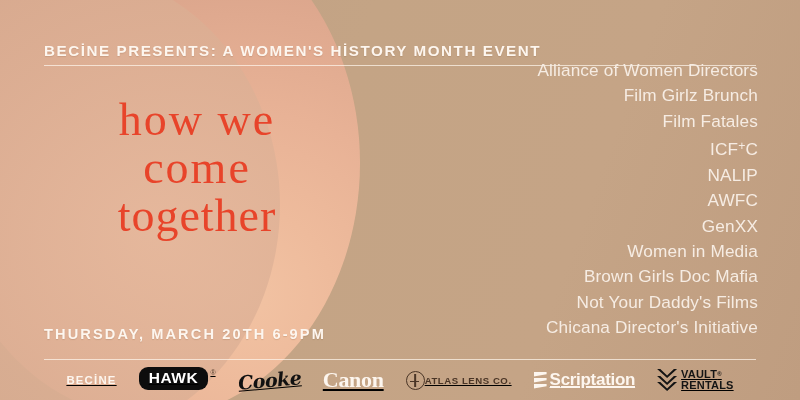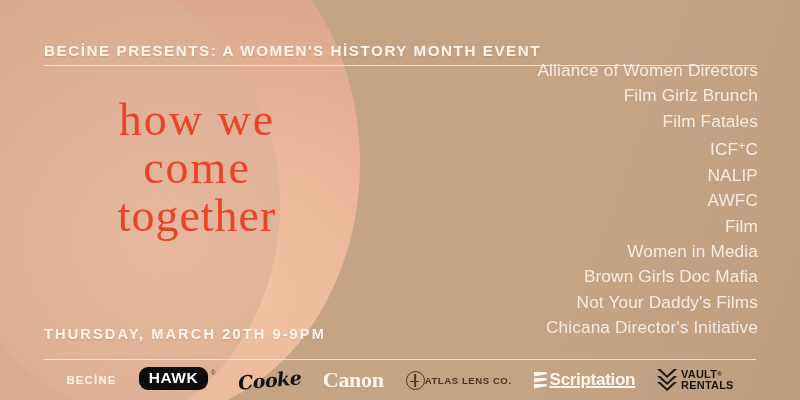--- a/index.html
+++ b/index.html
@@ -122,21 +122,21 @@
     position:absolute;
     left:0; bottom:0;
     width:800px; height:40px;
     display:flex;
     align-items:center;
     justify-content:center;
     gap:22px;
     z-index:7;
   }
 
-  .logo{ display:flex; align-items:center; height:26px; }
+  .logo{ display:flex; align-items:center; height:26px;text-decoration:underline; }
 
   
   .logo-becine{
     color:#fdf6ef;
     font-size:11.4px;
     font-weight:bold;
     letter-spacing:1.2px;
   }
 
   
@@ -266,30 +266,30 @@
     <div class="header-title">BECİNE PRESENTS: A WOMEN'S HİSTORY MONTH EVENT</div>
     <div class="header-rule"></div>
   </div>
 
   <div class="main-title">
     <span class="line l1">how we</span>
     <span class="line l2">come</span>
     <span class="line l3">together</span>
   </div>
 
-  <div class="date-line">THURSDAY, MARCH 20TH  9-9PM</div>
+  <div class="date-line">THURSDAY, MARCH 20TH  6-9PM</div>
 
   <div class="org-list">
     <div class="org-item">Alliance of Women Directors</div>
     <div class="org-item">Film Girlz Brunch</div>
     <div class="org-item">Film Fatales</div>
     <div class="org-item"><span>ICF</span><sup>+</sup><span>C</span></div>
     <div class="org-item">NALIP</div>
     <div class="org-item">AWFC</div>
-    <div class="org-item">Film</div>
+    <div class="org-item">GenXX</div>
     <div class="org-item">Women in Media</div>
     <div class="org-item">Brown Girls Doc Mafia</div>
     <div class="org-item">Not Your Daddy's Films</div>
     <div class="org-item">Chicana Director's Initiative</div>
   </div>
 
   <div class="bottom-rule"></div>
 
   <div class="sponsor-bar">
 

